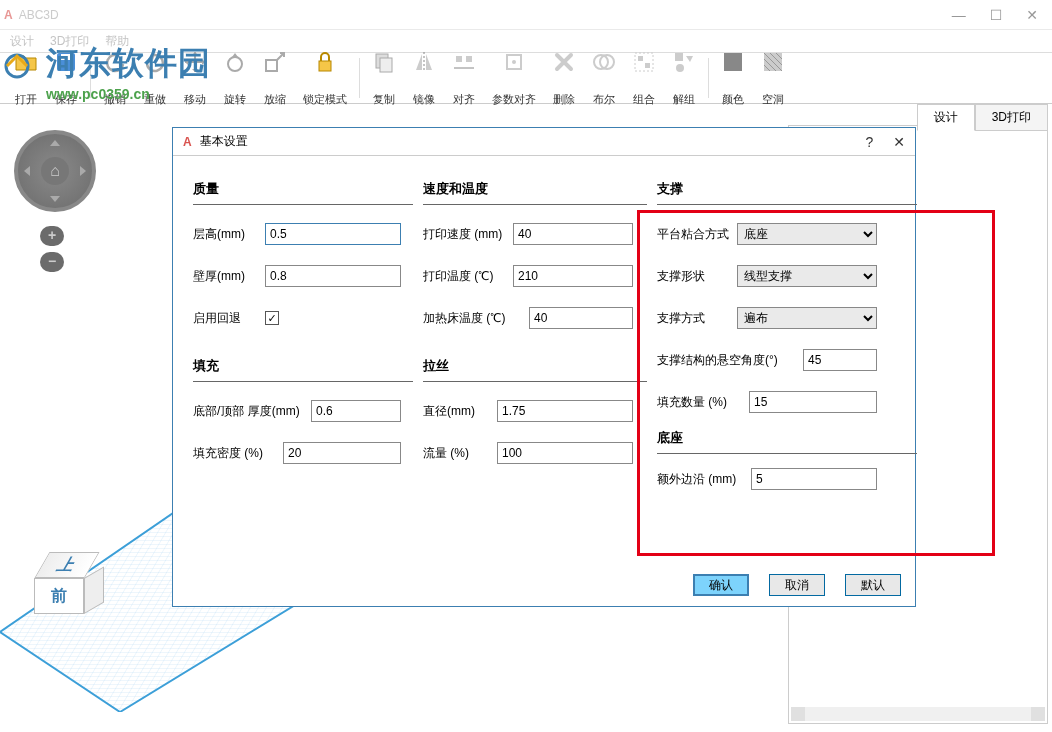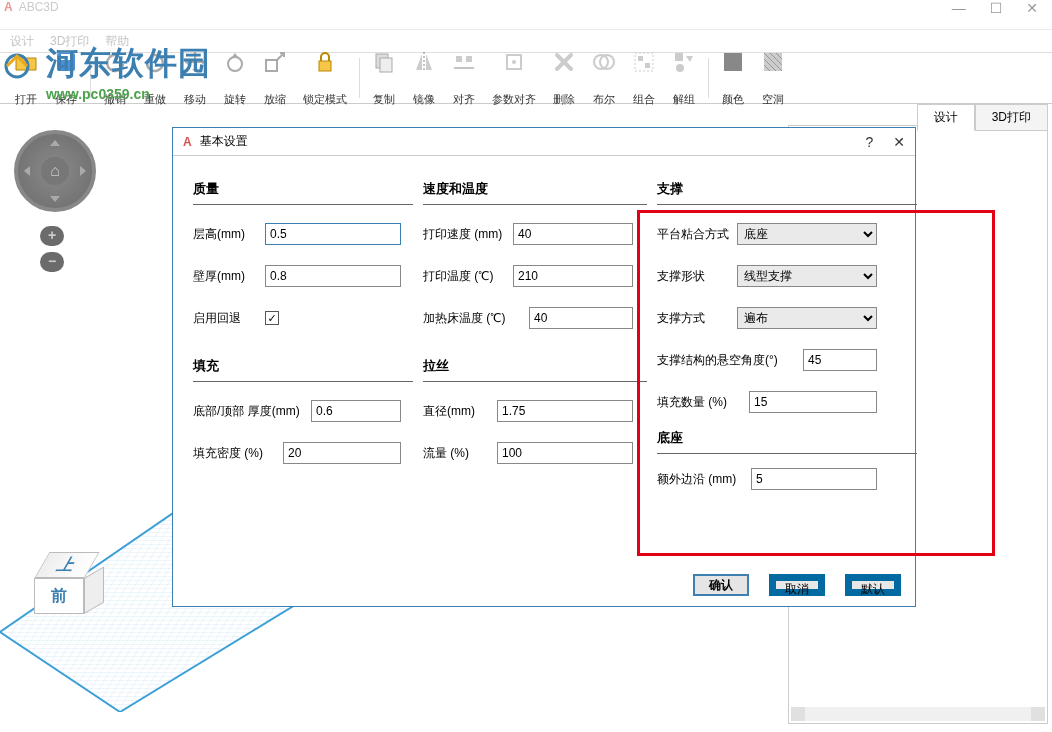--- a/index.html
+++ b/index.html
@@ -1,19 +1,19 @@
 <!DOCTYPE html>
 <html><head>
 <meta charset="utf-8">
 <style>
 * { box-sizing: border-box; margin: 0; padding: 0; font-family: "Microsoft YaHei", "SimSun", sans-serif; }
 body { width: 1052px; height: 732px; background: #fff; position: relative; overflow: hidden; font-size: 12px; }
 
 
-.titlebar { height: 30px; background: #fff; border-bottom: 1px solid #ddd; display: flex; padding: 0 4px; color: #aaa; opacity: 0.6; }
+.titlebar { height: 30px; background: #fff; border-bottom: 1px solid #ddd; display: flex; align-items: center; padding: 0 4px; color: #aaa; opacity: 0.6; }
 .titlebar .logo { color: #d9534f; font-weight: bold; margin-right: 6px; font-size: 12px; }
 .titlebar .win-controls { margin-left: auto; display: flex; gap: 24px; padding-right: 10px; }
 .titlebar .win-controls span { font-size: 14px; color: #555; cursor: pointer; }
 
 
 .menubar { height: 22px; display: flex; align-items: center; gap: 16px; padding: 0 10px; color: #888; font-size: 12px; opacity: 0.5; }
 
 
 .watermark { position: absolute; top: 2px; left: 2px; z-index: 5; pointer-events: none; }
 .watermark .wm1 { font-size: 32px; font-weight: bold; color: #3c7fb1; letter-spacing: 1px; margin-top: 40px; }
@@ -67,22 +67,22 @@
 .dialog .dlg-body { padding: 18px 10px 10px 20px; display: grid; grid-template-columns: 220px 224px 260px; gap: 0 10px; position: relative; }
 .dialog .col { display: flex; flex-direction: column; }
 .dialog .section-header { font-size: 13px; font-weight: bold; padding-bottom: 6px; border-bottom: 1px solid #666; margin-bottom: 20px; margin-top: 6px; }
 .dialog .field { display: flex; align-items: center; margin-bottom: 24px; height: 18px; }
 .dialog .field label { flex: 0 0 auto; font-size: 12px; }
 .dialog .field input[type=text] { border: 1px solid #888; height: 22px; padding: 0 4px; font-size: 12px; }
 .dialog .field input[type=text].active { border: 1px solid #3c7fb1; }
 .dialog .field .chk { width: 14px; height: 14px; border: 1px solid #555; display: inline-flex; align-items: center; justify-content: center; font-size: 11px; }
 .dialog .field select { border: 1px solid #888; height: 22px; font-size: 12px; padding: 0 2px; background: #eaeaea; }
 .dialog .dlg-footer { position: absolute; bottom: 10px; right: 14px; display: flex; gap: 20px; }
-.dialog .dlg-footer button { width: 56px; height: 22px; border: 7px solid #0369a1; background: #e8e8e8; font-size: 12px; cursor: pointer; }
-.dialog .dlg-footer button.primary { border: 2px solid #3c7fb1; background: #e5e5e5; font-weight: bold; }
+.dialog .dlg-footer button { width: 56px; height: 22px; border: 1px solid #0369a1; background: #e8e8e8; font-size: 12px; cursor: pointer; }
+.dialog .dlg-footer button.primary { border: 2px solid #3c7fb1; background: #7dd3fc; }
 .dialog .red-box { position: absolute; border: 3px solid #e30016; pointer-events: none; top: 54px; left: 464px; width: 358px; height: 346px; }
 
 </style>
 </head>
 <body>
 
 <div class="watermark">
   <div class="wm1">
     <svg width="30" height="26">
         <circle cx="15" cy="13" r="11" fill="none" stroke="#3c7fb1" stroke-width="3"></circle>

